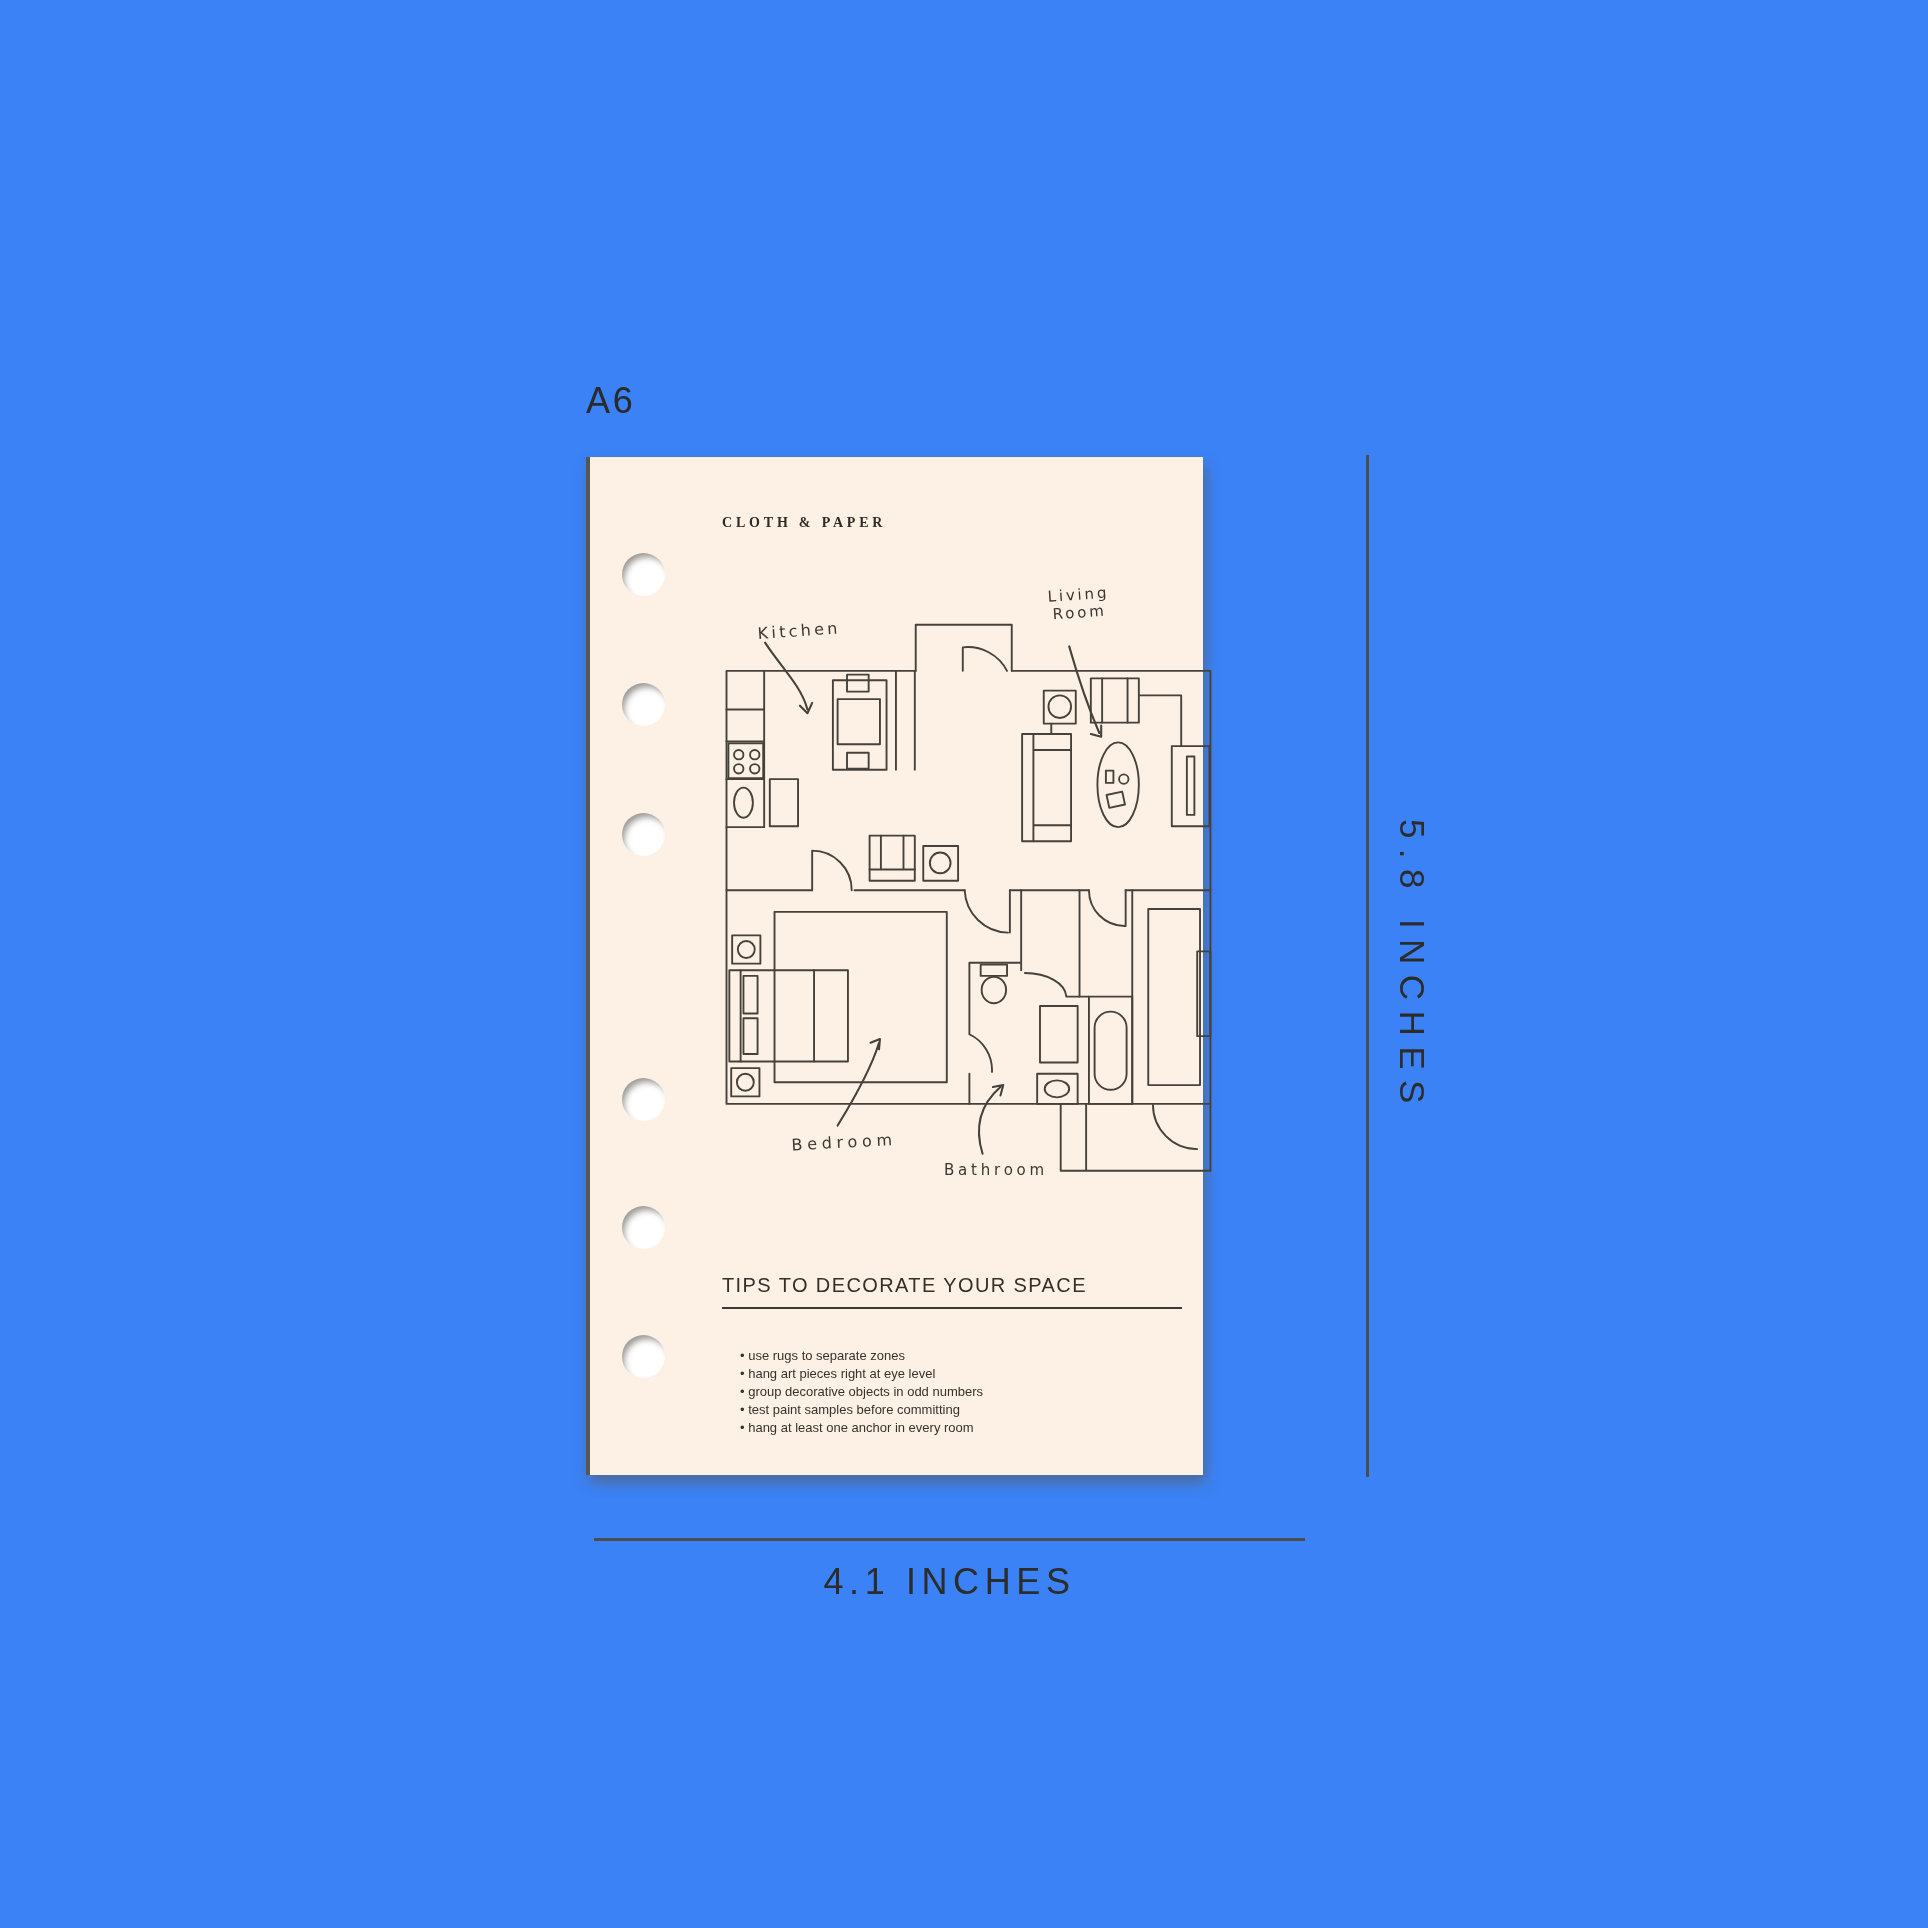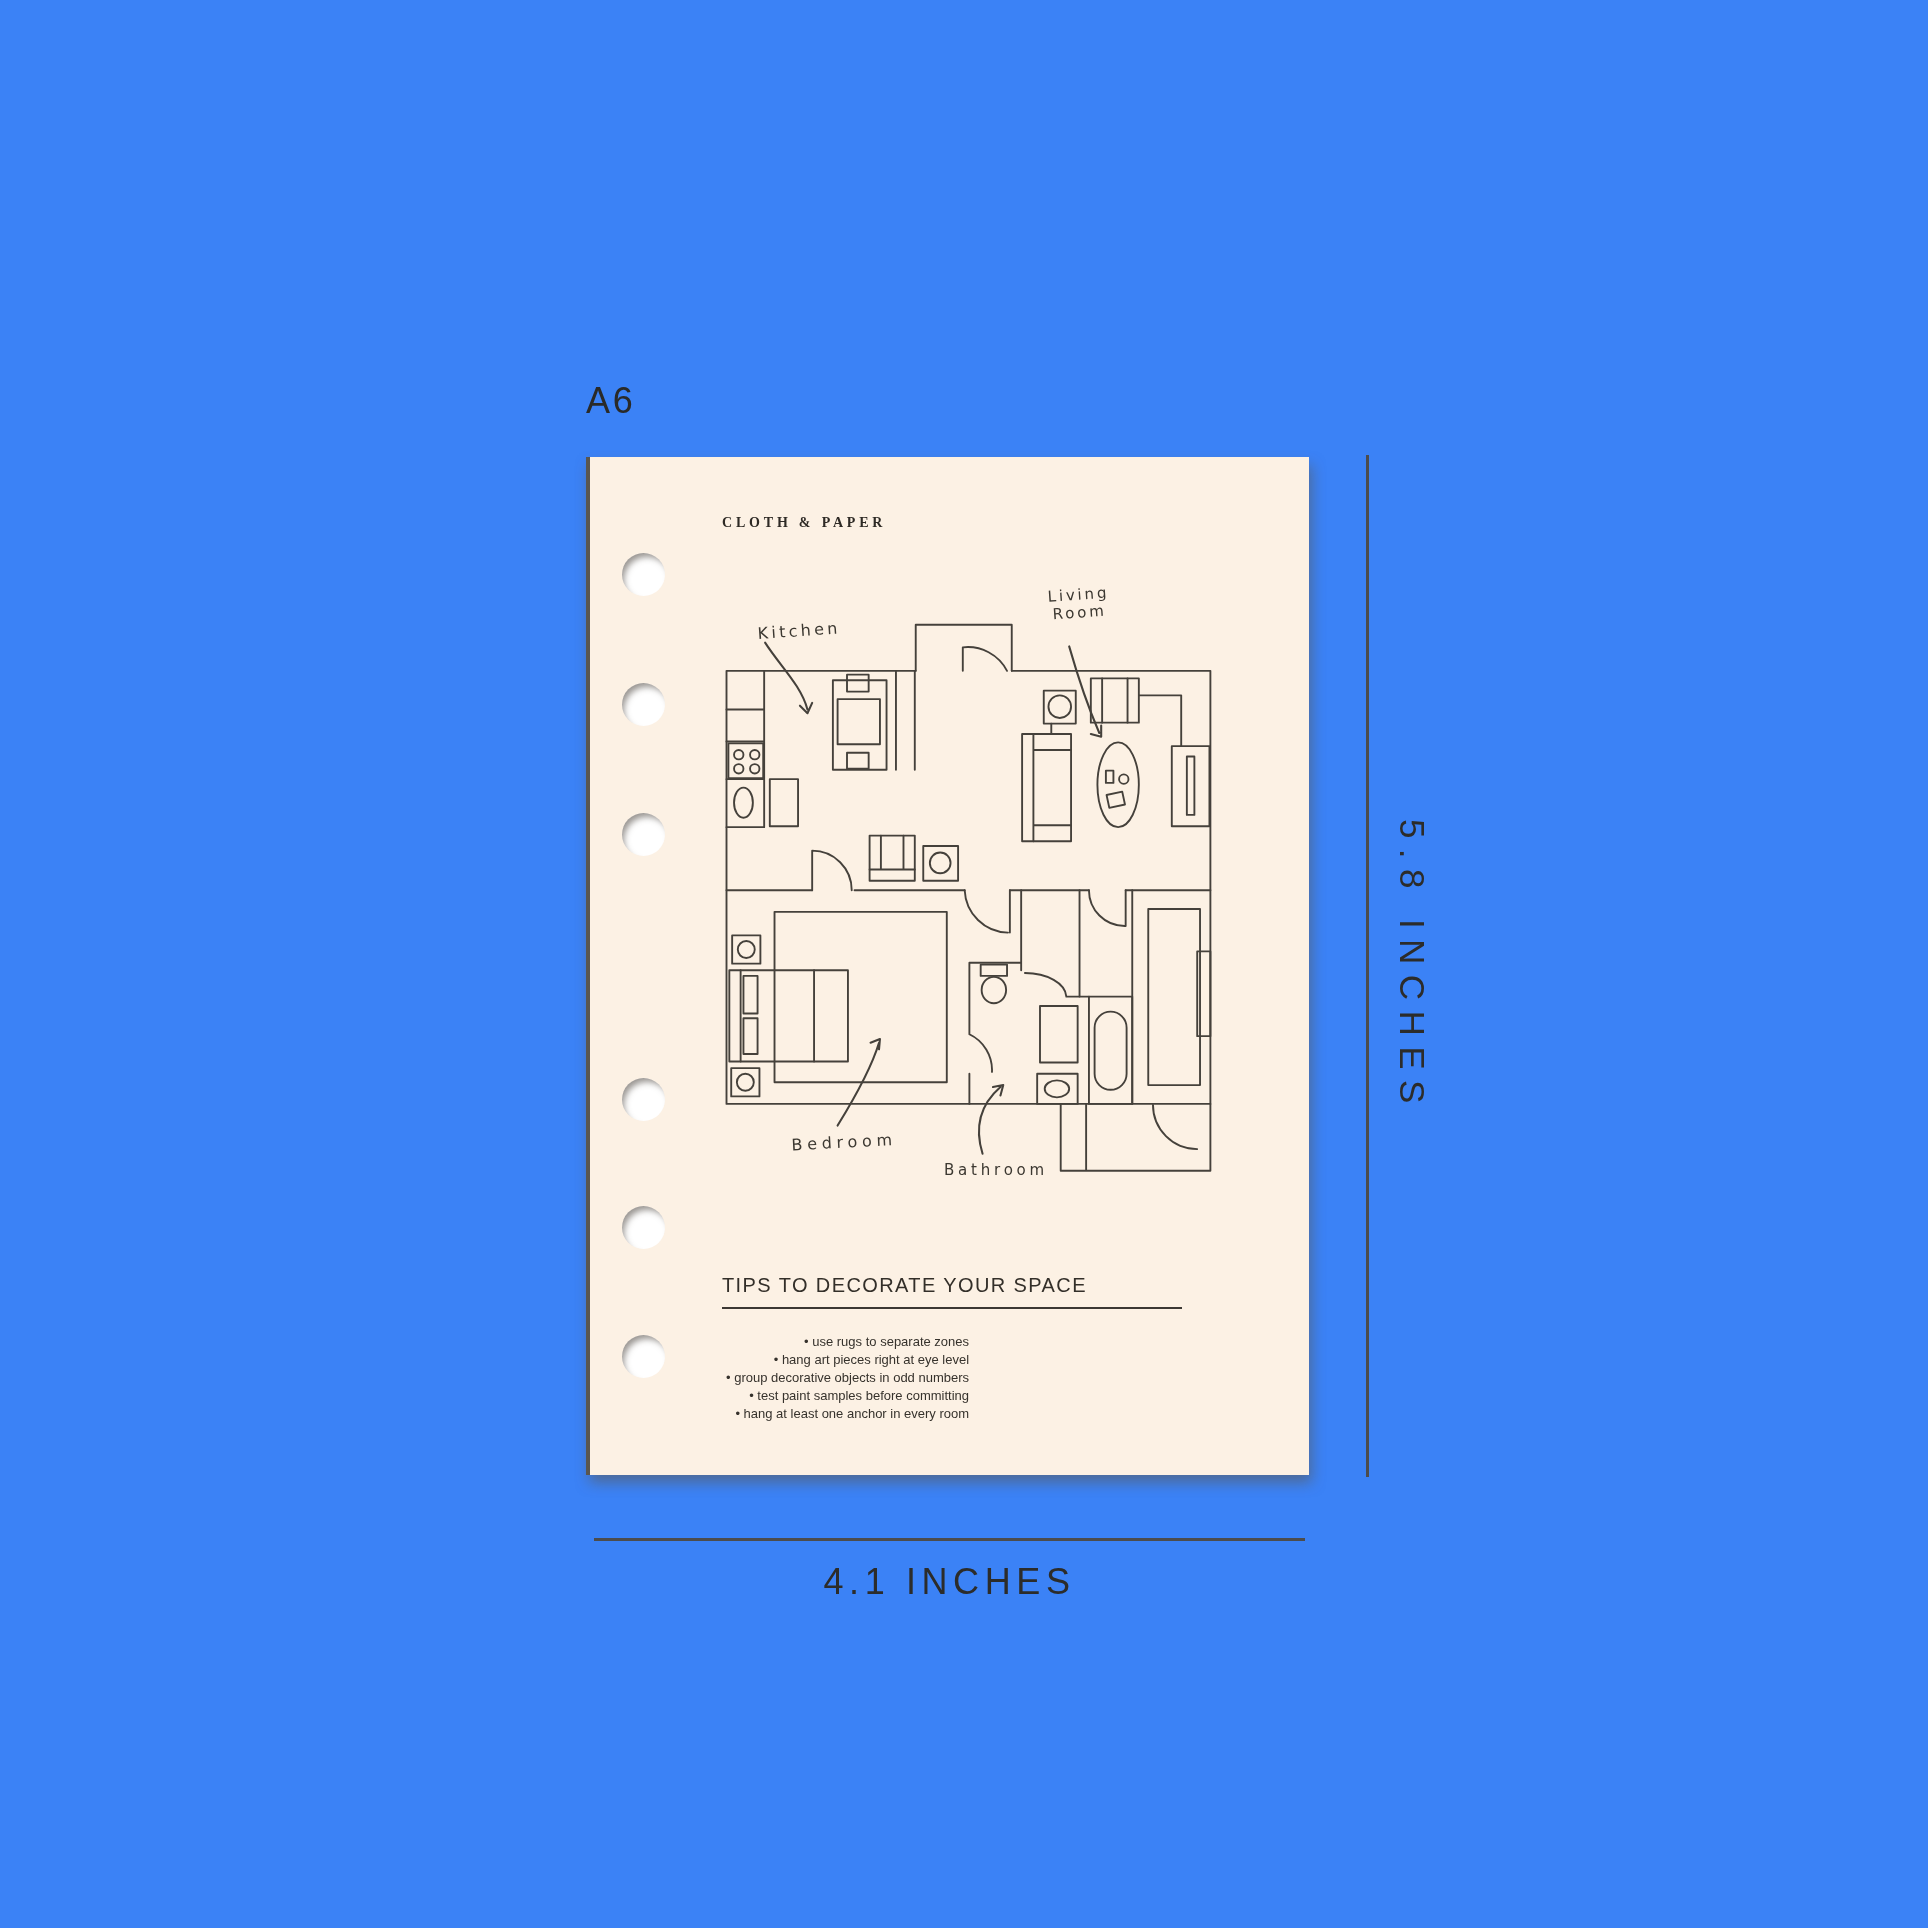--- a/index.html
+++ b/index.html
@@ -3,37 +3,37 @@
 <meta charset="utf-8">
 <style>
   html,body{margin:0;padding:0;background:#ffffff;}
   .stage{position:relative;width:1928px;height:1928px;background:#3b82f6;overflow:hidden;
          font-family:"Liberation Sans",sans-serif;color:#2b2824;}
 
   .size-label{position:absolute;left:586px;top:380px;font-size:36px;letter-spacing:2.8px;
               font-weight:400;color:#2a2a28;}
 
   
-  .page{position:absolute;left:586px;top:457px;width:723px;height:1018px;
+  .page{position:absolute;left:586px;top:457px;width:617px;height:1018px;
         background:#FCF1E4;border-left:4.7px solid #5a564e;box-sizing:border-box;
         box-shadow:2.8px 7.5px 13px rgba(95,85,70,0.55);}
   .hole{position:absolute;width:43px;height:43px;border-radius:50%;background:#ffffff;
         left:32px;box-shadow:inset 3.8px 5.6px 6.6px -1.9px rgba(70,62,54,0.55);}
 
   .brand{position:absolute;left:132px;top:58px;font-family:"Liberation Serif",serif;
          font-weight:bold;font-size:14px;letter-spacing:3.8px;color:#2e2a25;}
 
   .plan-svg{position:absolute;left:0;top:0;width:723px;height:1018px;}
 
   
   .tips{position:absolute;left:132px;top:817px;width:527px;}
   .tips h2{margin:0;font-size:20px;font-weight:400;letter-spacing:1.4px;color:#332f29;}
   .tips .rule{margin-top:10.4px;height:1.9px;background:#3c3833;width:460px;}
   .tip-cols{position:relative;margin-top:20px;height:104px;}
-  .tip-col{position:absolute;top:0;margin:4px;padding:0;list-style:none;text-align:right;}
+  .tip-col{position:absolute;top:0;margin:18px;padding:0;list-style:none;}
   .tip-col.left{left:0;}
   .tip-col.right{left:241px;}
   .tip-col li{font-size:13px;line-height:18px;color:#36322c;white-space:nowrap;}
   .tip-col li::before{content:"• ";}
 
   
   .vline{position:absolute;left:1366px;top:455px;width:2.8px;height:1022px;background:#4c4c4c;}
   .hline{position:absolute;left:594px;top:1538px;width:711px;height:2.8px;background:#4c4c4c;}
   .dim-h{position:absolute;left:1392px;top:455px;height:1022px;display:flex;align-items:center;}
   .dim-h span{writing-mode:vertical-rl;font-size:35px;letter-spacing:10.4px;color:#2c2c2a;}

